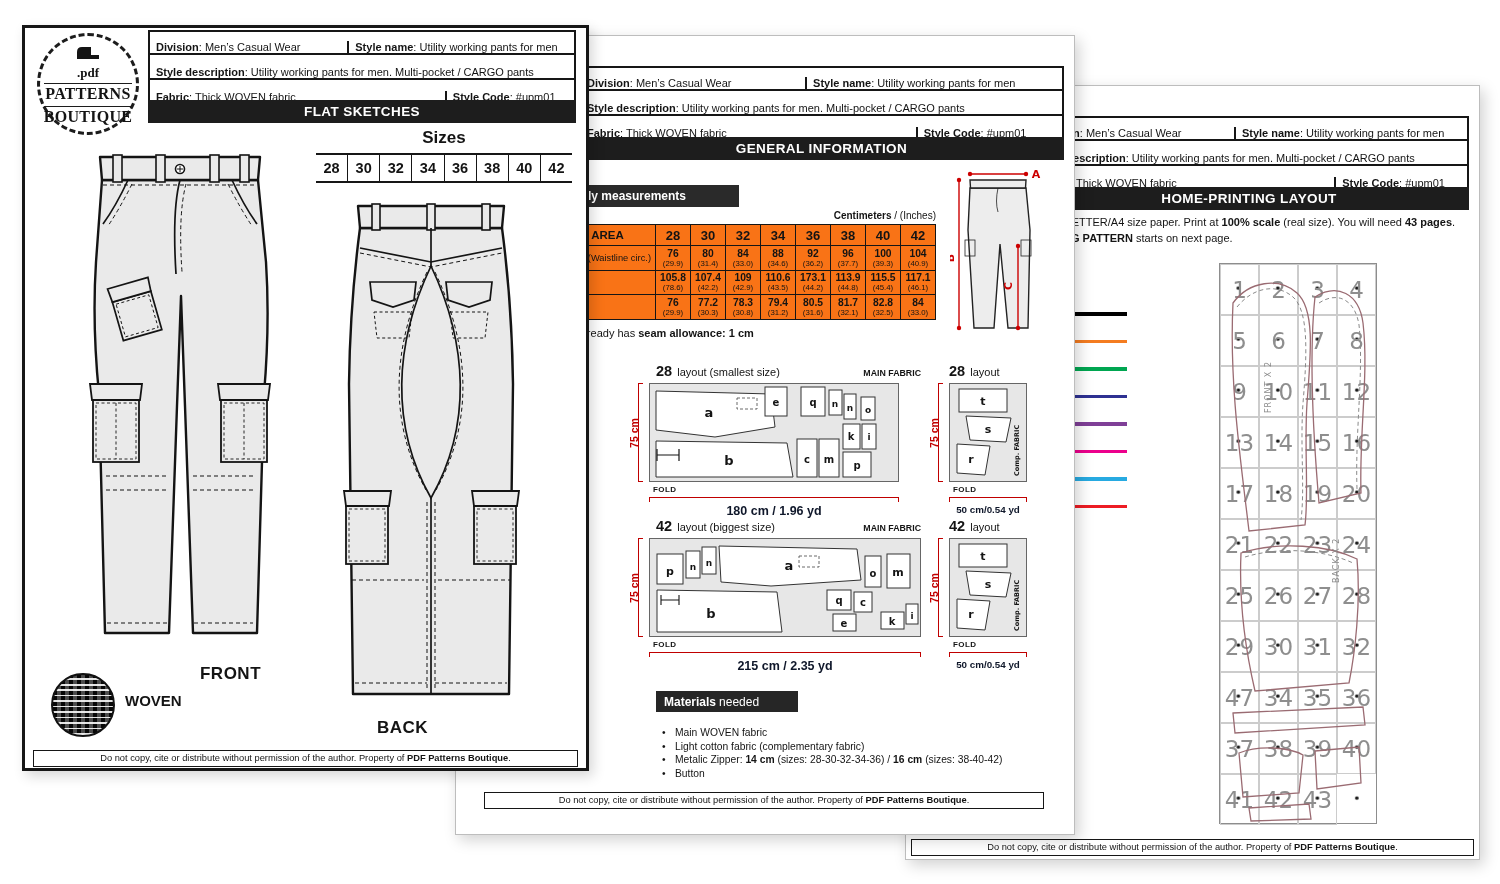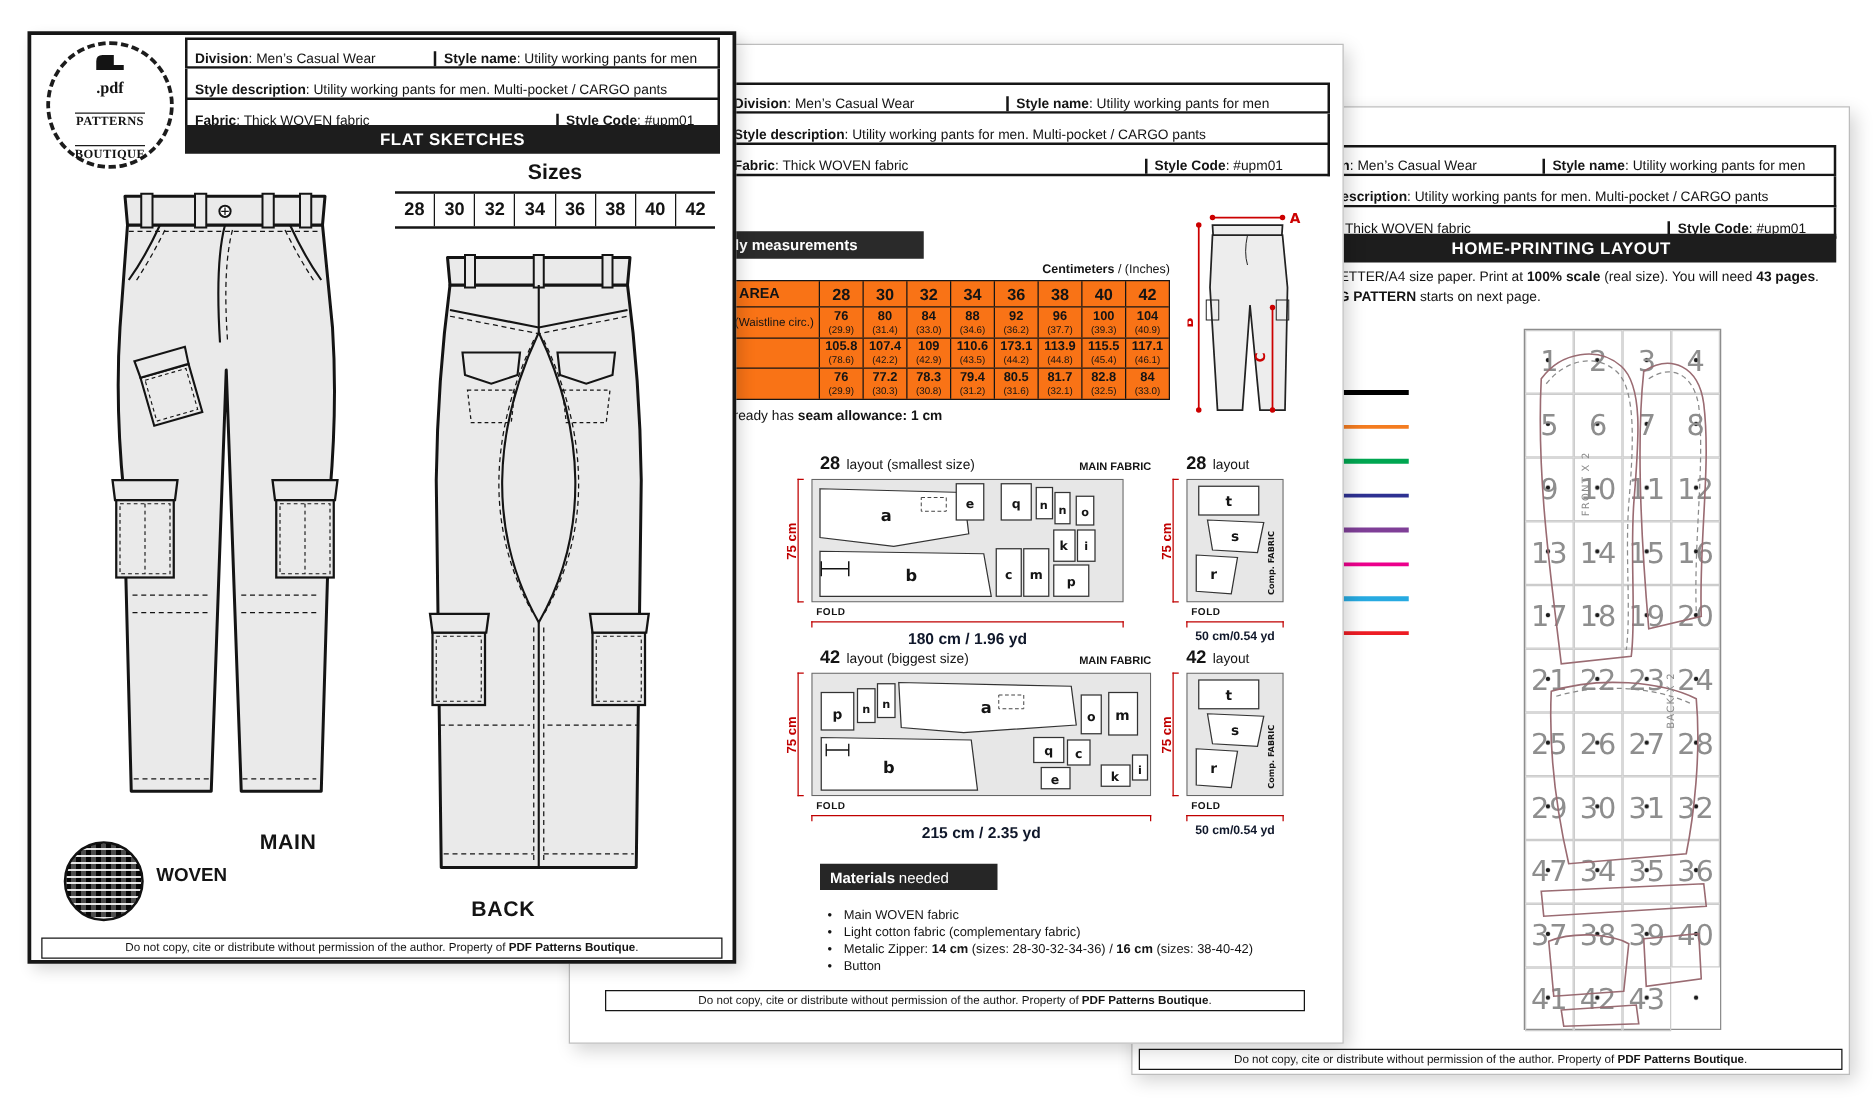--- a/index.html
+++ b/index.html
@@ -10,21 +10,21 @@
 #page-flat{left:22px;top:25px;width:567px;height:746px;border:3px solid #161616;z-index:3;box-shadow:4px 5px 12px rgba(0,0,0,.16)}
 #page-general{left:455px;top:35px;width:620px;height:800px;border:1px solid #bdbdbd;z-index:2;box-shadow:4px 5px 14px rgba(0,0,0,.18)}
 #page-print{left:905px;top:85px;width:575px;height:775px;border:1px solid #bdbdbd;z-index:1;box-shadow:4px 5px 14px rgba(0,0,0,.18)}
 
 
 .logo{position:absolute;left:12px;width:102px;height:102px;border-radius:50%;border:3.5px dashed #1c1c1c;background:#fff;display:flex;align-items:center;justify-content:center;text-align:center;z-index:2}
 #page-flat .logo{top:5px}
 #page-general .logo,#page-print .logo{top:30px}
 .logo-inner{font-family:"Liberation Serif",serif;line-height:1.1}
 .logo-pdf{font-size:13px;font-weight:bold}
-.logo-sub{font-size:10px;font-weight:bold;letter-spacing:.3px;border-top:1px solid #1c1c1c;padding-top:1px;margin-top:13px}
+.logo-sub{font-size:16px;font-weight:bold;letter-spacing:.3px;border-top:1px solid #1c1c1c;padding-top:1px;margin-top:3px}
 .htable{position:absolute;left:123px;right:10px}
 #page-flat .htable{top:2px}
 #page-general .htable,#page-print .htable{top:30px}
 .hrow{display:flex;align-items:flex-end;height:25px;border:2px solid #161616;border-top:none;font-size:11px;background:#fff}
 .hrow:first-child{border-top:2px solid #161616}
 .hcell{display:flex;align-items:center;padding:0 6px;white-space:nowrap;overflow:hidden}
 .c-split{border-right:2px solid #161616}
 .w47{width:47%}.w70{width:70%}.grow{flex:1}
 .hbar{position:absolute;left:123px;right:10px;height:23px;background:#1d1d1d;color:#fff;font-weight:bold;font-size:13.5px;letter-spacing:.4px;display:flex;align-items:center;justify-content:center}
 #page-flat .hbar{top:72px}
@@ -275,20 +275,21 @@
         <div class="hcell c-split w70">
             <b>Fabric</b>
             <span>: Thick WOVEN fabric</span>
           </div>
         <div class="hcell grow">
             <b>Style Code</b>
             <span>: #upm01</span>
           </div>
       </div>
     </div>
+    <div class="hbar">GENERAL INFORMATION</div>
 
     <div class="meas-box">Body measurements</div>
     <div class="units"><b>Centimeters</b><span> / (Inches)</span></div>
 
     <div class="mtable">
       <div class="mrow mrow-head">
         <div class="mlabel">AREA</div>
         <div class="mcells">
             <div class="mhcell">28</div>
             <div class="mhcell">30</div>
@@ -707,21 +708,21 @@
         <path d="M36 259 h40 v56 h-40 Z M56 259 v56" fill="none" stroke="#141414" stroke-width="0.9" stroke-dasharray="3 2.5"></path>
       </g>
       <g>
         <g fill="#eaeaea" stroke="#141414" stroke-width="1.8">
           <rect x="161" y="256" width="46" height="62"></rect>
           <path d="M158 240 H210 L208 256 H160 Z"></path>
         </g>
         <path d="M164 259 h40 v56 h-40 Z M184 259 v56" fill="none" stroke="#141414" stroke-width="0.9" stroke-dasharray="3 2.5"></path>
       </g>
     </svg>
-    <div class="front-label">MAIN</div>
+    <div class="front-label">FRONT</div>
 
     <svg class="sk-back" viewBox="0 0 218 532">
       <g fill="#eaeaea" stroke="#141414" stroke-width="2.4" stroke-linejoin="round">
         <path d="M38 34 H180 Q190 110 191 190 L187 500 H31 L27 190 Q28 110 38 34 Z"></path>
         <path d="M36 12 H182 L180 34 H38 Z"></path>
       </g>
       <g fill="#eaeaea" stroke="#141414" stroke-width="1.6">
         <rect x="50" y="10" width="8" height="26"></rect>
         <rect x="105" y="10" width="8" height="26"></rect>
         <rect x="160" y="10" width="8" height="26"></rect>

